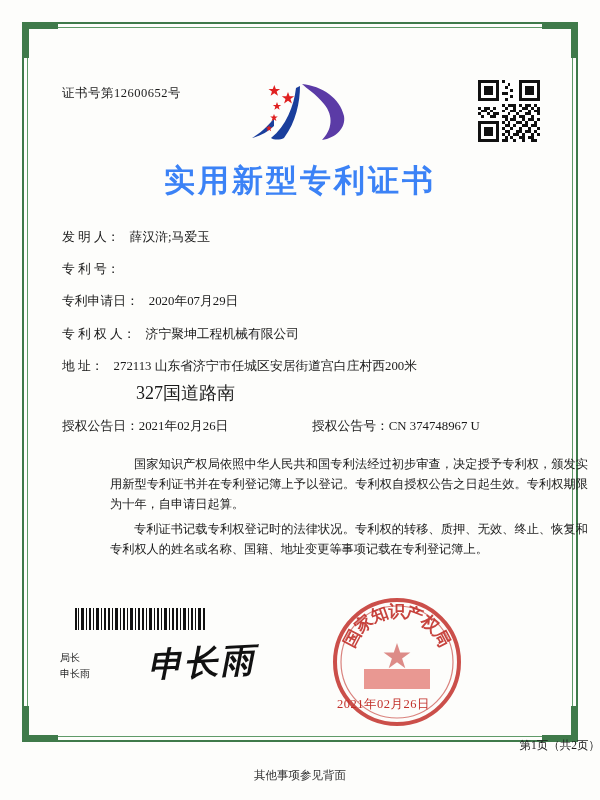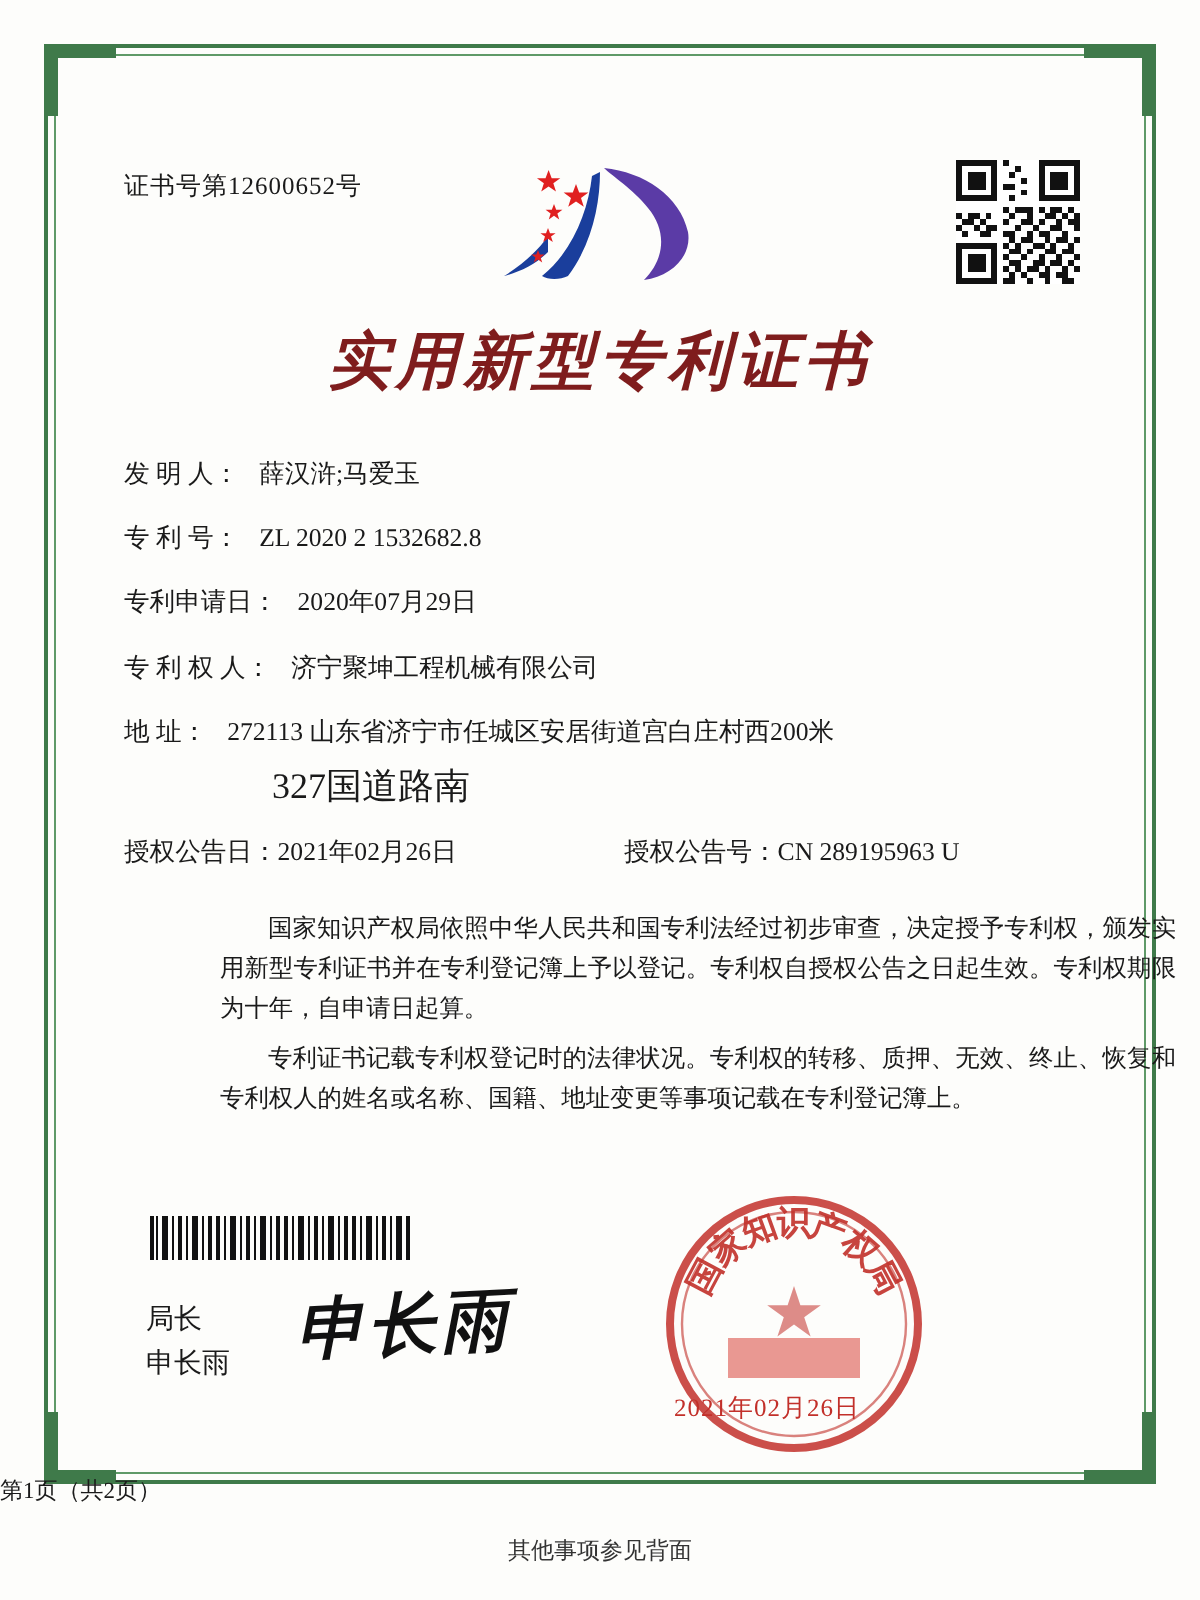--- a/index.html
+++ b/index.html
@@ -69,23 +69,22 @@
   }
 
   .title {
     position: absolute;
     left: 0; top: 160px;
     width: 600px;
     text-align: center;
     font-size: 31px;
     font-weight: bold;
     letter-spacing: 3px;
-    color: #7f1d1d;
+    color: #3b82f6;
     font-family: "Liberation Serif", "DejaVu Serif", serif;
-    font-style: italic;
   }
 
   .fields {
     position: absolute;
     left: 62px; top: 228px;
     width: 480px;
   }
   .field-row {
     display: flex;
     align-items: flex-start;
@@ -131,22 +130,22 @@
   }
 
   .barcode {
     position: absolute;
     left: 75px; top: 608px;
     width: 130px; height: 22px;
   }
 
   .signblock {
     position: absolute;
-    left: 73px; top: 650px;
-    font-size: 14px;
+    left: 60px; top: 650px;
+    font-size: 10px;
     line-height: 1.55;
   }
   .signature {
     position: absolute;
     left: 148px; top: 640px;
     font-size: 34px;
     font-family: "Liberation Serif", "DejaVu Serif", serif;
     font-style: italic;
     font-weight: bold;
     color: #111;
@@ -165,21 +164,21 @@
     left: 337px; top: 696px;
     font-size: 12.5px;
     color: #c2302a;
     letter-spacing: 0.5px;
   }
 
   .page-no {
     position: absolute;
     left: 0; top: 738px;
     width: 600px;
-    text-align: left;
+    text-align: right;
     font-size: 11.5px;
     color: #1a1a1a;
   }
   .footer-note {
     position: absolute;
     left: 0; top: 768px;
     width: 600px;
     text-align: center;
     font-size: 11.5px;
     color: #333;
@@ -312,42 +311,41 @@
 
   <div class="title">实用新型专利证书</div>
 
   <div class="fields">
     <div class="field-row">
       <span class="field-label">发 明 人：</span>
       <span class="field-value">薛汉浒;马爱玉</span>
     </div>
     <div class="field-row">
       <span class="field-label">专 利 号：</span>
-      <span class="field-value">ZL 2020 2 1532682.8</span>
     </div>
     <div class="field-row">
       <span class="field-label">专利申请日：</span>
       <span class="field-value">2020年07月29日</span>
     </div>
     <div class="field-row">
       <span class="field-label">专 利 权 人：</span>
       <span class="field-value">济宁聚坤工程机械有限公司</span>
     </div>
     <div class="field-row">
       <span class="field-label">地 址：</span>
       <span class="field-value">272113  山东省济宁市任城区安居街道宫白庄村西200米</span>
     </div>
     <div class="addr-cont">327国道路南</div>
 
     <div class="two-col">
       <div class="left">
         <span>授权公告日：</span><span>2021年02月26日</span>
       </div>
       <div class="right">
-        <span>授权公告号：</span><span>CN 289195963 U</span>
+        <span>授权公告号：</span><span>CN 374748967 U</span>
       </div>
     </div>
   </div>
 
   <div class="paragraphs">
     <p>国家知识产权局依照中华人民共和国专利法经过初步审查，决定授予专利权，颁发实用新型专利证书并在专利登记簿上予以登记。专利权自授权公告之日起生效。专利权期限为十年，自申请日起算。</p>
     <p>专利证书记载专利权登记时的法律状况。专利权的转移、质押、无效、终止、恢复和专利权人的姓名或名称、国籍、地址变更等事项记载在专利登记簿上。</p>
   </div>
 
   <svg class="barcode" viewBox="0 0 130 22" shape-rendering="crispEdges">

